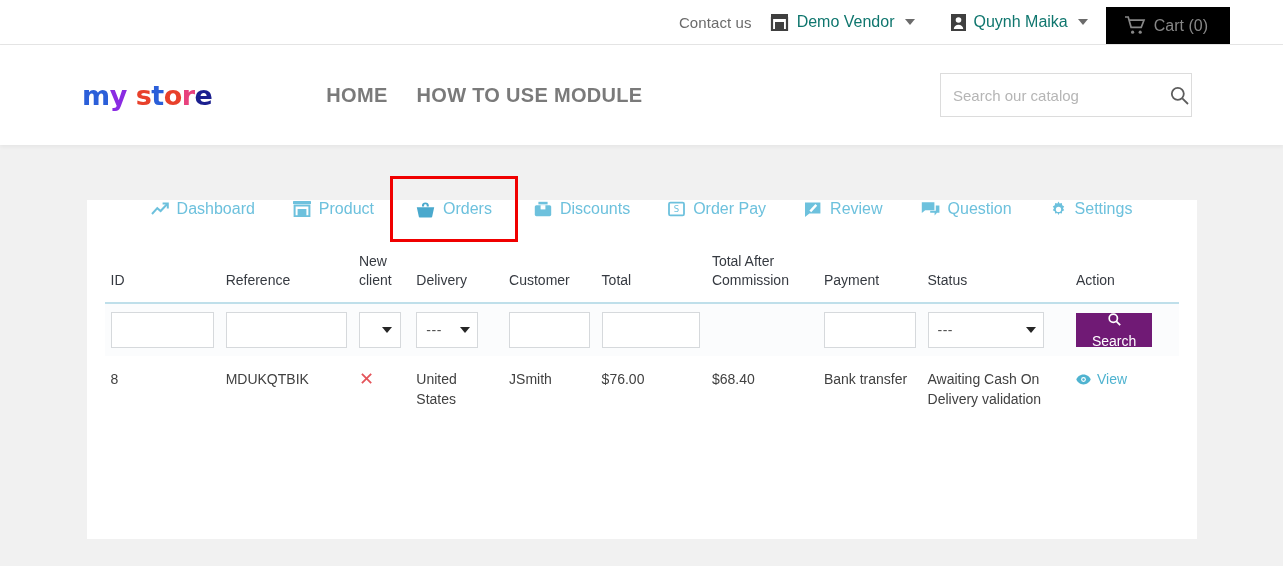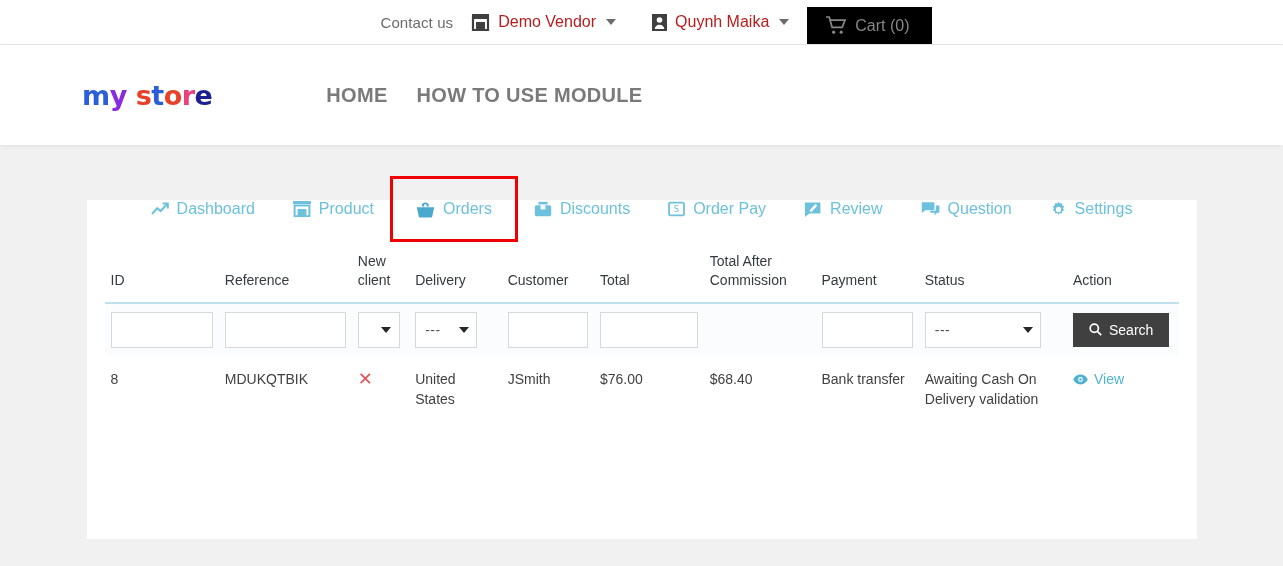--- a/index.html
+++ b/index.html
@@ -15,21 +15,21 @@
     overflow: hidden;
   }
 
   
   .topbar {
     height: 44px;
     background: #ffffff;
     border-bottom: 1px solid #e5e5e5;
     display: flex;
     align-items: stretch;
-    justify-content: center;
+    justify-content: flex-end;
   }
   .topbar-left {
     display: flex;
     align-items: center;
     padding-left: 82px;
   }
   .contact-link {
     font-size: 15px;
     color: #6b6b6b;
     text-decoration: none;
@@ -38,21 +38,21 @@
   .topbar-right {
     display: flex;
     align-items: stretch;
   }
   .top-item {
     display: flex;
     align-items: center;
     gap: 8px;
     padding: 0 18px;
     font-size: 16px;
-    color: #b91c1c;
+    color: #0f766e;
     white-space: nowrap;
   }
   .top-item.cart {
     background: #000000;
     color: #878787;
     padding: 0 22px 0 18px;
     margin-right: 53px;
     margin-top: 7px;
   }
   .caret-down {
@@ -226,32 +226,33 @@
     width: 0; height: 0;
     border-left: 5px solid transparent;
     border-right: 5px solid transparent;
     border-top: 6px solid #262626;
     margin-left: 8px;
   }
   .sel-newclient { width: 42px; justify-content: flex-end; padding-right: 8px;}
   .sel-delivery { width: 62px; }
   .sel-status { width: 116px; }
   .btn-search {
-    background: #404040;
+    background: #701a75;
     border: 0;
     color: #ffffff;
     font-size: 14px;
     height: 34px;
     padding: 0 16px;
     display: inline-flex;
     align-items: center;
     gap: 7px;
     cursor: pointer;
     font-family: "Liberation Sans", sans-serif;
     white-space: nowrap;
+    flex-direction: column;
   }
   tbody.data-body td {
     padding: 14px 6px;
     vertical-align: top;
     font-size: 14px;
     color: #414141;
     line-height: 1.42;
   }
   .cell-newclient { }
   .x-mark {
@@ -328,20 +329,31 @@
 </div>
 
 <div class="header">
   <div class="logo" id="logo-host"><span style="color: rgb(43, 95, 217);">m</span><span style="color: rgb(138, 43, 226);">y</span><span style="color: rgb(255, 255, 255);">&nbsp;</span><span style="color: rgb(232, 64, 42);">s</span><span style="color: rgb(43, 95, 217);">t</span><span style="color: rgb(232, 64, 42);">o</span><span style="color: rgb(232, 65, 125);">r</span><span style="color: rgb(27, 31, 143);">e</span></div>
 
   <nav class="main-nav">
     <a href="#">HOME</a>
     <a href="#">HOW TO USE MODULE</a>
   </nav>
 
+  <div class="search-wrap">
+    <input type="text" placeholder="Search our catalog" style="">
+    <button class="search-icon-btn">
+      <span>
+        <svg class="icon-svg" width="19" height="19" viewBox="0 0 19 19" fill="none" stroke="#5c5c5c" stroke-width="1.8">
+          <circle cx="7.8" cy="7.8" r="6"></circle>
+          <path d="M12.3 12.3L18 18"></path>
+        </svg>
+      </span>
+    </button>
+  </div>
 </div>
 
 <div class="page-body">
   <div class="panel">
 
     <div class="tabs">
 
       <a href="#" class="tab">
         <span>
           <svg class="icon-svg" width="18" height="14" viewBox="0 0 18 14" fill="none" stroke="#6dc1dd" stroke-width="2">

